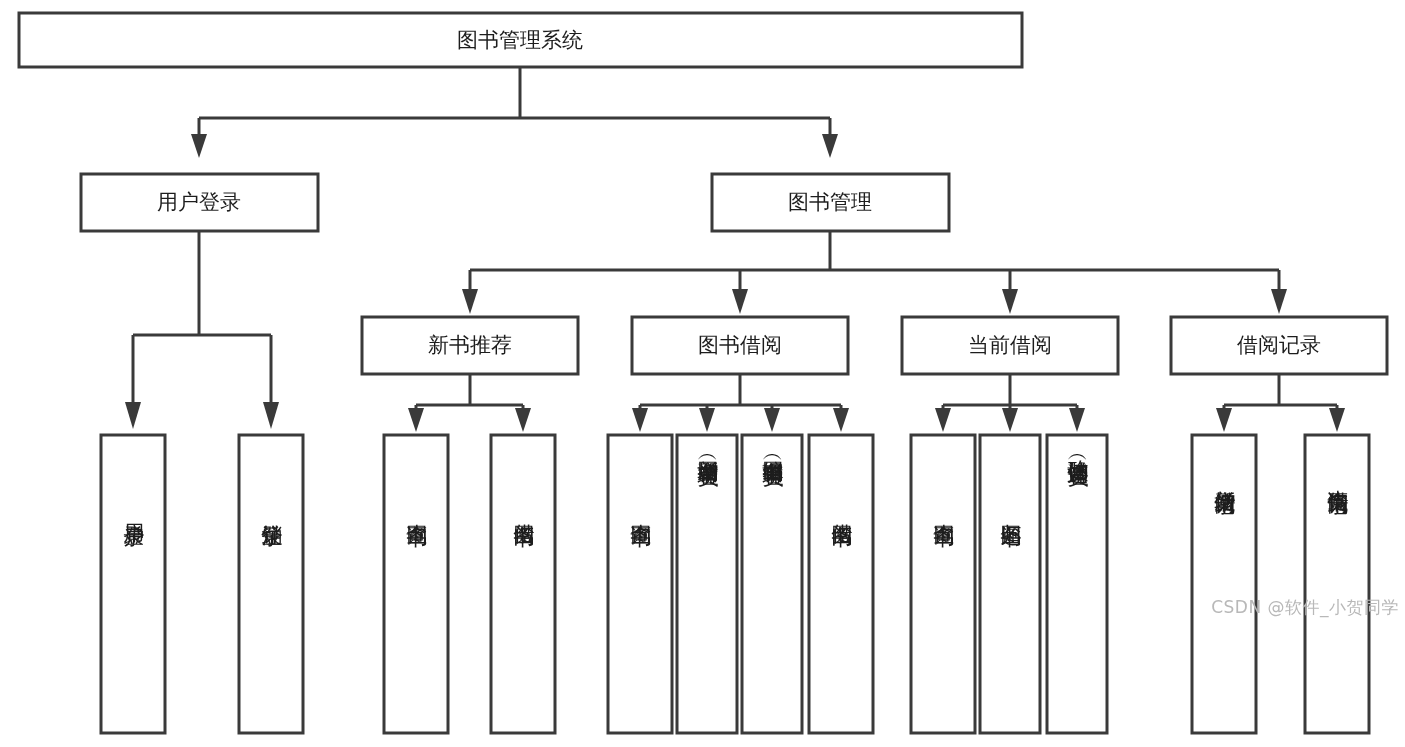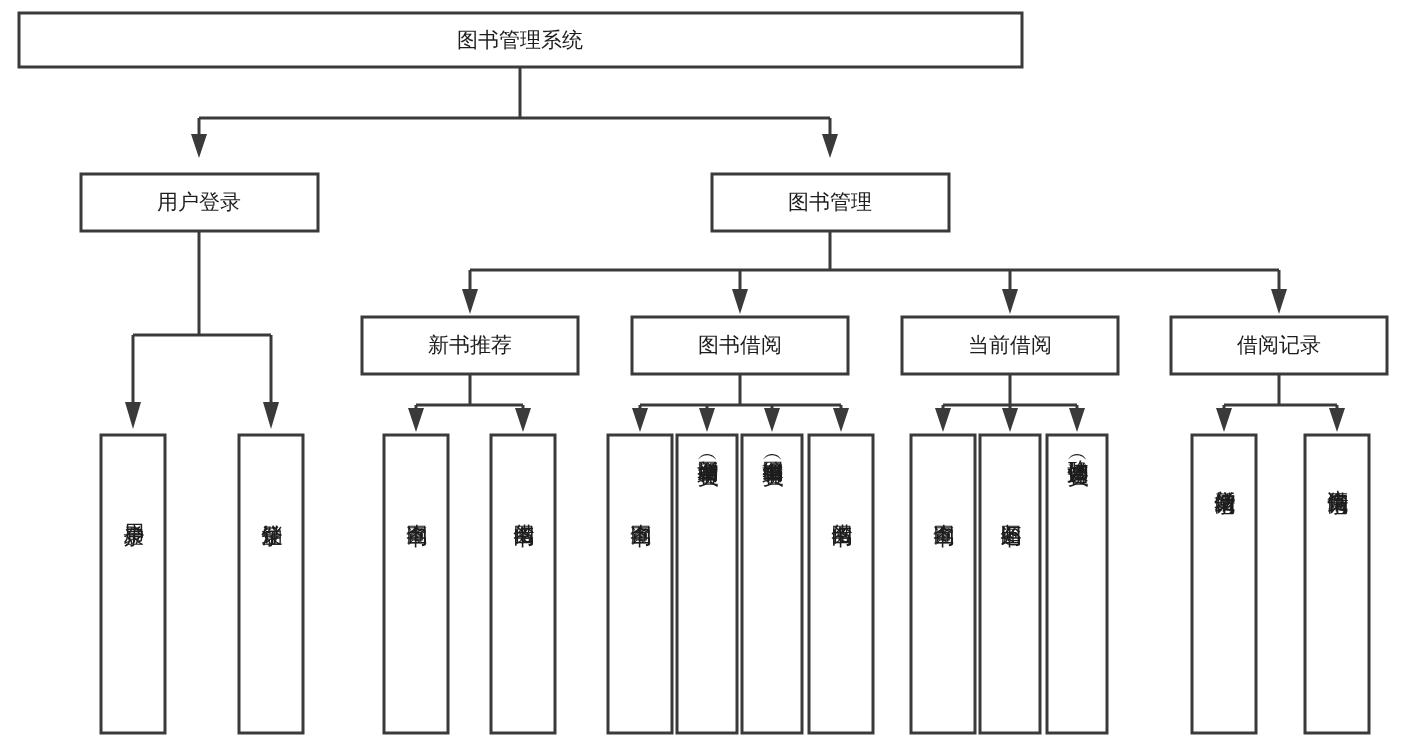--- a/index.html
+++ b/index.html
@@ -250,13 +250,14 @@
     <span class="vlabel" style="margin-top:8px;">确认归还（管理员）</span>
   </div>
 
   <div class="vlabel-wrap" style="left:1192px; top:435px; width:64px; height:298px;">
     <span class="vlabel" style="margin-top:38px;">新增借阅记录</span>
   </div>
   <div class="vlabel-wrap" style="left:1305px; top:435px; width:64px; height:298px;">
     <span class="vlabel" style="margin-top:38px;">查询借阅记录</span>
   </div>
 
+  <div class="watermark">CSDN @软件_小贺同学</div>
 </div>
 
 </body></html>

